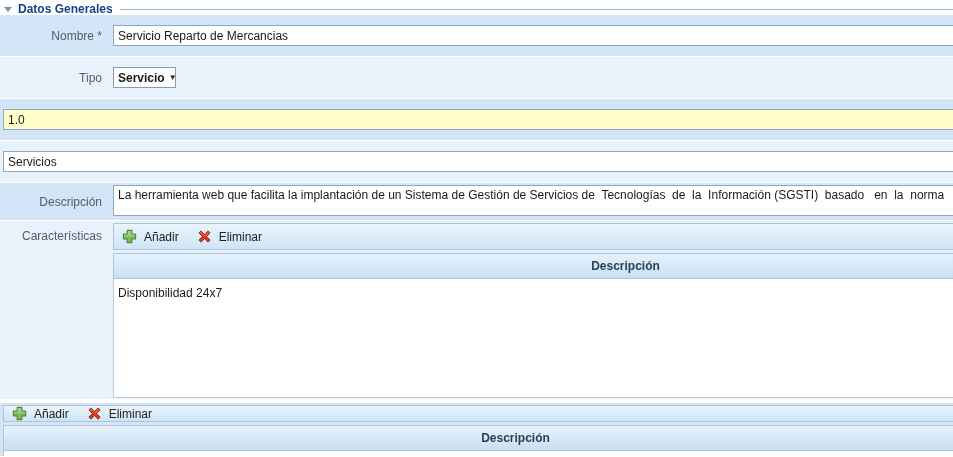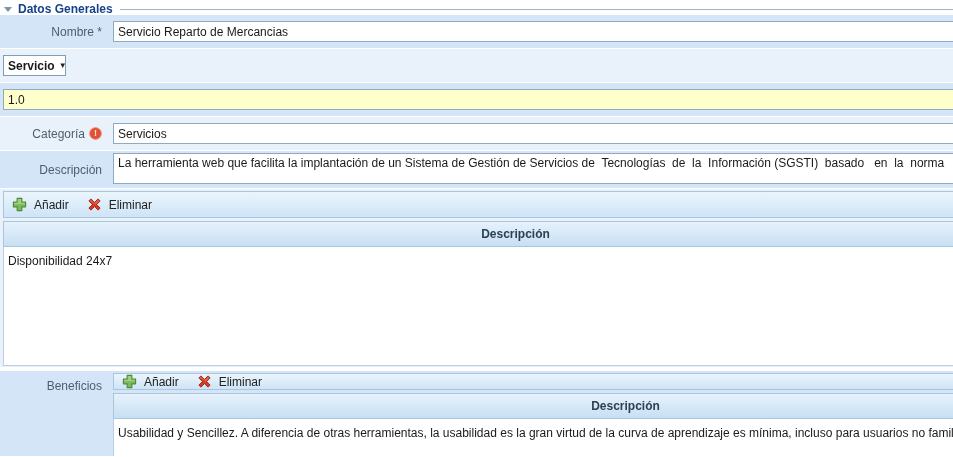--- a/index.html
+++ b/index.html
@@ -31,21 +31,21 @@
   .lbl {
     width: 110px; flex: 0 0 110px;
     text-align: right; padding-right: 8px;
     color: #4d5e6d;
     display: flex; align-items: center; justify-content: flex-end;
   }
   .lbl-top { align-items: flex-start; padding-top: 8px; }
   .fld { flex: 1; padding-left: 3px; display: flex; align-items: center; overflow: visible; }
   .fld-col { flex-direction: column; align-items: flex-start; justify-content: flex-start; }
 
-  .h26 { height: 34px; }
+  .h26 { height: 42px; }
   .h38 { height: 38px; }
 
   .wide { width: 1025px; }
 
   input.txt {
     height: 21px; border: 1px solid #8daac1; background: #ffffff;
     font-family: "Liberation Sans", sans-serif; font-size: 12px; color: #1a1a1a;
     padding: 1px 4px; outline: none;
   }
   input.yellow { background: #ffffcc; }
@@ -117,54 +117,50 @@
   </div>
 
   <div class="row row-dark h26">
     <div class="lbl">Nombre *</div>
     <div class="fld">
       <input class="txt wide" type="text" value="Servicio Reparto de Mercancias" style="">
     </div>
   </div>
 
   <div class="row row-light h26">
+    <div class="lbl">Tipo</div>
     <div class="fld">
       <div class="select-box">
         <span class="sel-text">Servicio</span>
         <span class="sel-arrow">▼</span>
       </div>
     </div>
   </div>
 
   <div class="row row-dark h26">
     <div class="fld">
       <input class="txt yellow wide" type="text" value="1.0" style="">
     </div>
   </div>
 
   <div class="row row-light h26">
-    <div class="lbl">
-      <span>Categoría</span>
-      <span class="warn-icon">
-        <span>!</span>
-      </span>
-    </div>
     <div class="fld">
       <input class="txt wide" type="text" value="Servicios" style="">
     </div>
   </div>
 
   <div class="row row-dark h38">
     <div class="lbl">Descripción</div>
     <div class="fld fld-col">
       <div class="textarea wide">La herramienta web que facilita la implantación de un Sistema de Gestión de Servicios de  Tecnologías  de  la  Información (SGSTI)  basado   en  la  norma   ISO 20000</div>
     </div>
   </div>
 
   <div class="row row-light" style="height:179px;">
+    <div class="lbl lbl-top">Características</div>
     <div class="fld fld-col panel-cell">
       <div class="toolbar wide">
         <div class="tbtn">
           <svg width="15" height="15" viewBox="0 0 16 16">
             <path d="M5.5 1.5h5v4h4v5h-4v4h-5v-4h-4v-5h4z" fill="#7cb95c" stroke="#4e8a33" stroke-width="1.2" stroke-linejoin="round"></path>
             <path d="M6.2 2.2h3.6v3.9h3.9v1.6H2.3V6.1h3.9z" fill="#a5d48a" opacity="0.85"></path>
           </svg>
           <span>Añadir</span>
         </div>
         <div class="tbtn">
@@ -180,21 +176,20 @@
         <div class="grid-body body-carac">
           <div class="grid-row">Disponibilidad 24x7</div>
         </div>
       </div>
     </div>
   </div>
 
   <div class="gap3"></div>
 
   <div class="row row-dark row-benef">
-    <div class="lbl lbl-top">Beneficios</div>
     <div class="fld fld-col panel-cell">
       <div class="toolbar wide">
         <div class="tbtn">
           <svg width="15" height="15" viewBox="0 0 16 16">
             <path d="M5.5 1.5h5v4h4v5h-4v4h-5v-4h-4v-5h4z" fill="#7cb95c" stroke="#4e8a33" stroke-width="1.2" stroke-linejoin="round"></path>
             <path d="M6.2 2.2h3.6v3.9h3.9v1.6H2.3V6.1h3.9z" fill="#a5d48a" opacity="0.85"></path>
           </svg>
           <span>Añadir</span>
         </div>
         <div class="tbtn">

